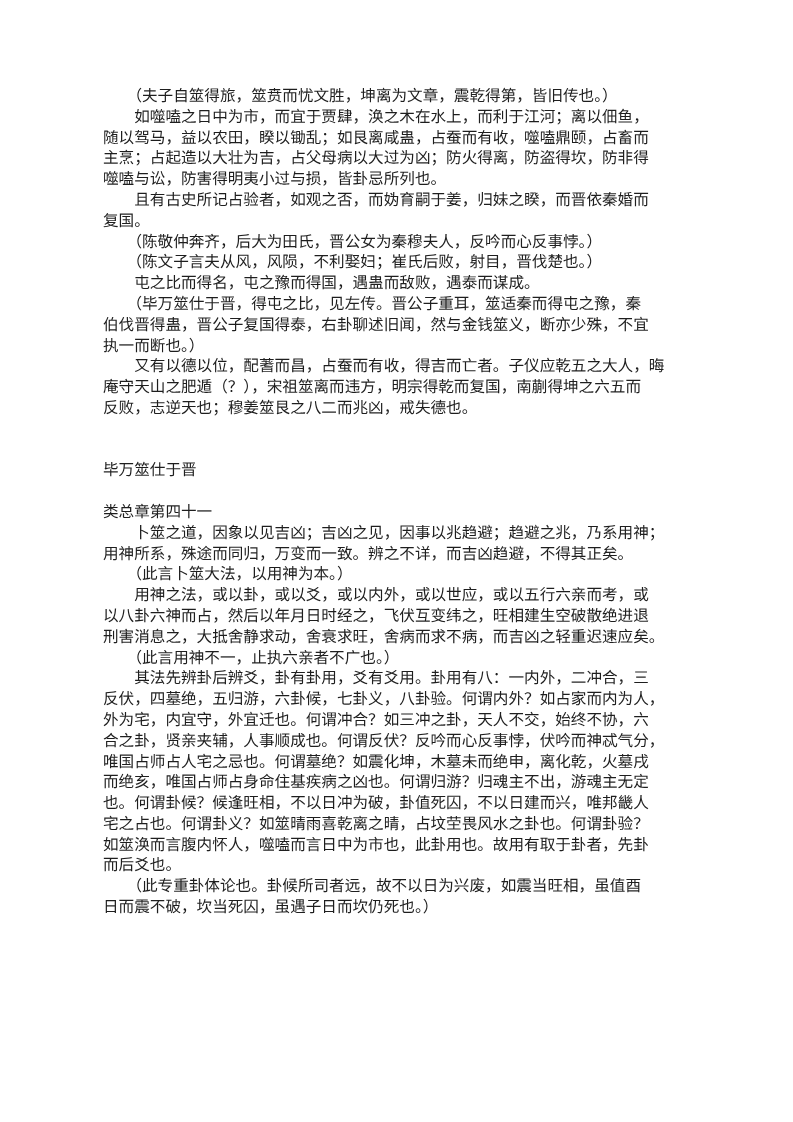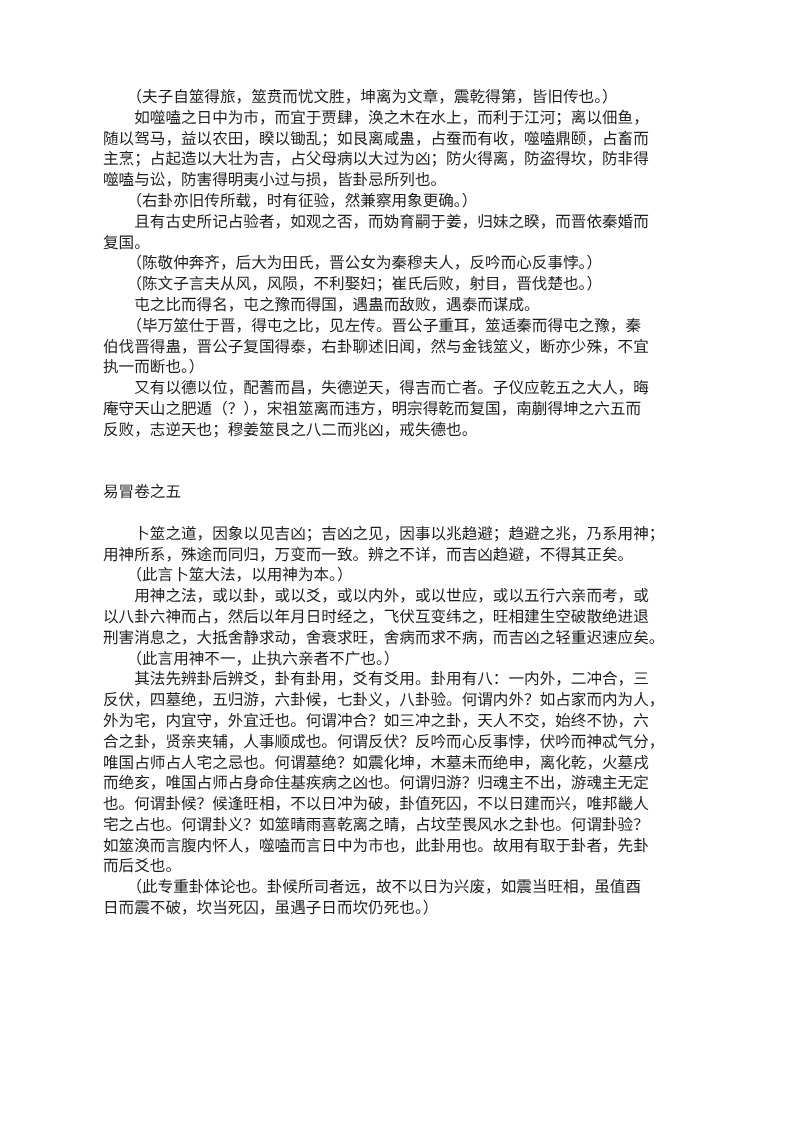--- a/index.html
+++ b/index.html
@@ -14,56 +14,56 @@
     background: #ffffff;
     overflow: hidden;
   }
   .content {
     position: absolute;
     left: 103px;
     top: 87px;
     width: 640px;
   }
   .block {
-    font-family: Liberation Serif, serif;
+    font-family: Liberation Mono, monospace;
     font-size: 15.6px;
     line-height: 20.8px;
     color: #1e1e1e;
     white-space: pre;
     letter-spacing: 0;
   }
   .block.spacer {
     white-space: normal;
   }
 </style>
 </head>
 <body>
 
 <div class="page">
   <div class="content">
       <div class="block annotation">　　（夫子自筮得旅，筮贲而忧文胜，坤离为文章，震乾得第，皆旧传也。）</div>
       <div class="block body">　　如噬嗑之日中为市，而宜于贾肆，涣之木在水上，而利于江河；离以佃鱼，
 随以驾马，益以农田，睽以锄乱；如艮离咸蛊，占蚕而有收，噬嗑鼎颐，占畜而
 主烹；占起造以大壮为吉，占父母病以大过为凶；防火得离，防盗得坎，防非得
 噬嗑与讼，防害得明夷小过与损，皆卦忌所列也。</div>
-      <div class="block annotation">　　（右卦亦旧传所载，时有征验，然兼察用象更确。）</div>
       <div class="block body">　　且有古史所记占验者，如观之否，而妫育嗣于姜，归妹之睽，而晋依秦婚而
 复国。</div>
       <div class="block annotation">　　（陈敬仲奔齐，后大为田氏，晋公女为秦穆夫人，反吟而心反事悖。）</div>
       <div class="block annotation">　　（陈文子言夫从风，风陨，不利娶妇；崔氏后败，射目，晋伐楚也。）</div>
       <div class="block body">　　屯之比而得名，屯之豫而得国，遇蛊而敌败，遇泰而谋成。</div>
       <div class="block annotation">　　（毕万筮仕于晋，得屯之比，见左传。晋公子重耳，筮适秦而得屯之豫，秦
 伯伐晋得蛊，晋公子复国得泰，右卦聊述旧闻，然与金钱筮义，断亦少殊，不宜
 执一而断也。）</div>
-      <div class="block body">　　又有以德以位，配蓍而昌，失德逆天，得吉而亡者。子仪应乾五之大人，晦
+      <div class="block body">　　又有以德以位，配蓍而昌，占蚕而有收，得吉而亡者。子仪应乾五之大人，晦
 庵守天山之肥遁（？），宋祖筮离而违方，明宗得乾而复国，南蒯得坤之六五而
 反败，志逆天也；穆姜筮艮之八二而兆凶，戒失德也。</div>
       <div class="block spacer" style="height: 41.6px;"></div>
-      <div class="block heading">易冒卷之五</div>
+      <div class="block heading">毕万筮仕于晋</div>
       <div class="block spacer" style="height: 20.8px;"></div>
+      <div class="block heading">类总章第四十一</div>
       <div class="block body">　　卜筮之道，因象以见吉凶；吉凶之见，因事以兆趋避；趋避之兆，乃系用神；
 用神所系，殊途而同归，万变而一致。辨之不详，而吉凶趋避，不得其正矣。</div>
       <div class="block annotation">　　（此言卜筮大法，以用神为本。）</div>
       <div class="block body">　　用神之法，或以卦，或以爻，或以内外，或以世应，或以五行六亲而考，或
 以八卦六神而占，然后以年月日时经之，飞伏互变纬之，旺相建生空破散绝进退
 刑害消息之，大抵舍静求动，舍衰求旺，舍病而求不病，而吉凶之轻重迟速应矣。</div>
       <div class="block annotation">　　（此言用神不一，止执六亲者不广也。）</div>
       <div class="block body">　　其法先辨卦后辨爻，卦有卦用，爻有爻用。卦用有八：一内外，二冲合，三
 反伏，四墓绝，五归游，六卦候，七卦义，八卦验。何谓内外？如占家而内为人，
 外为宅，内宜守，外宜迁也。何谓冲合？如三冲之卦，天人不交，始终不协，六

